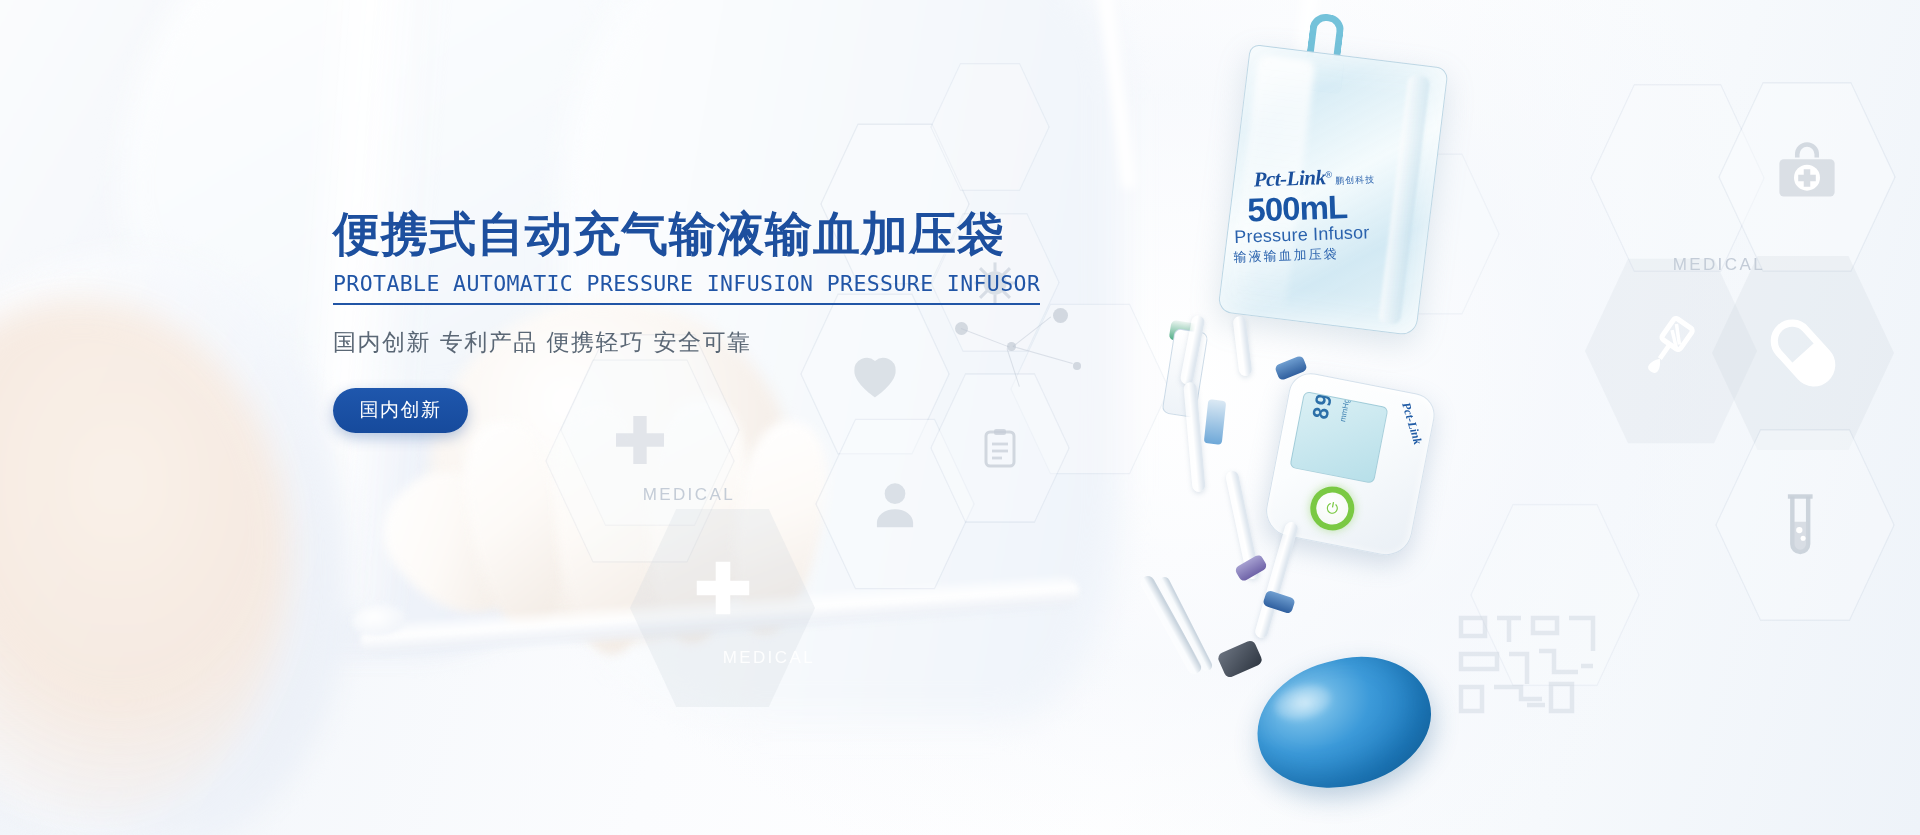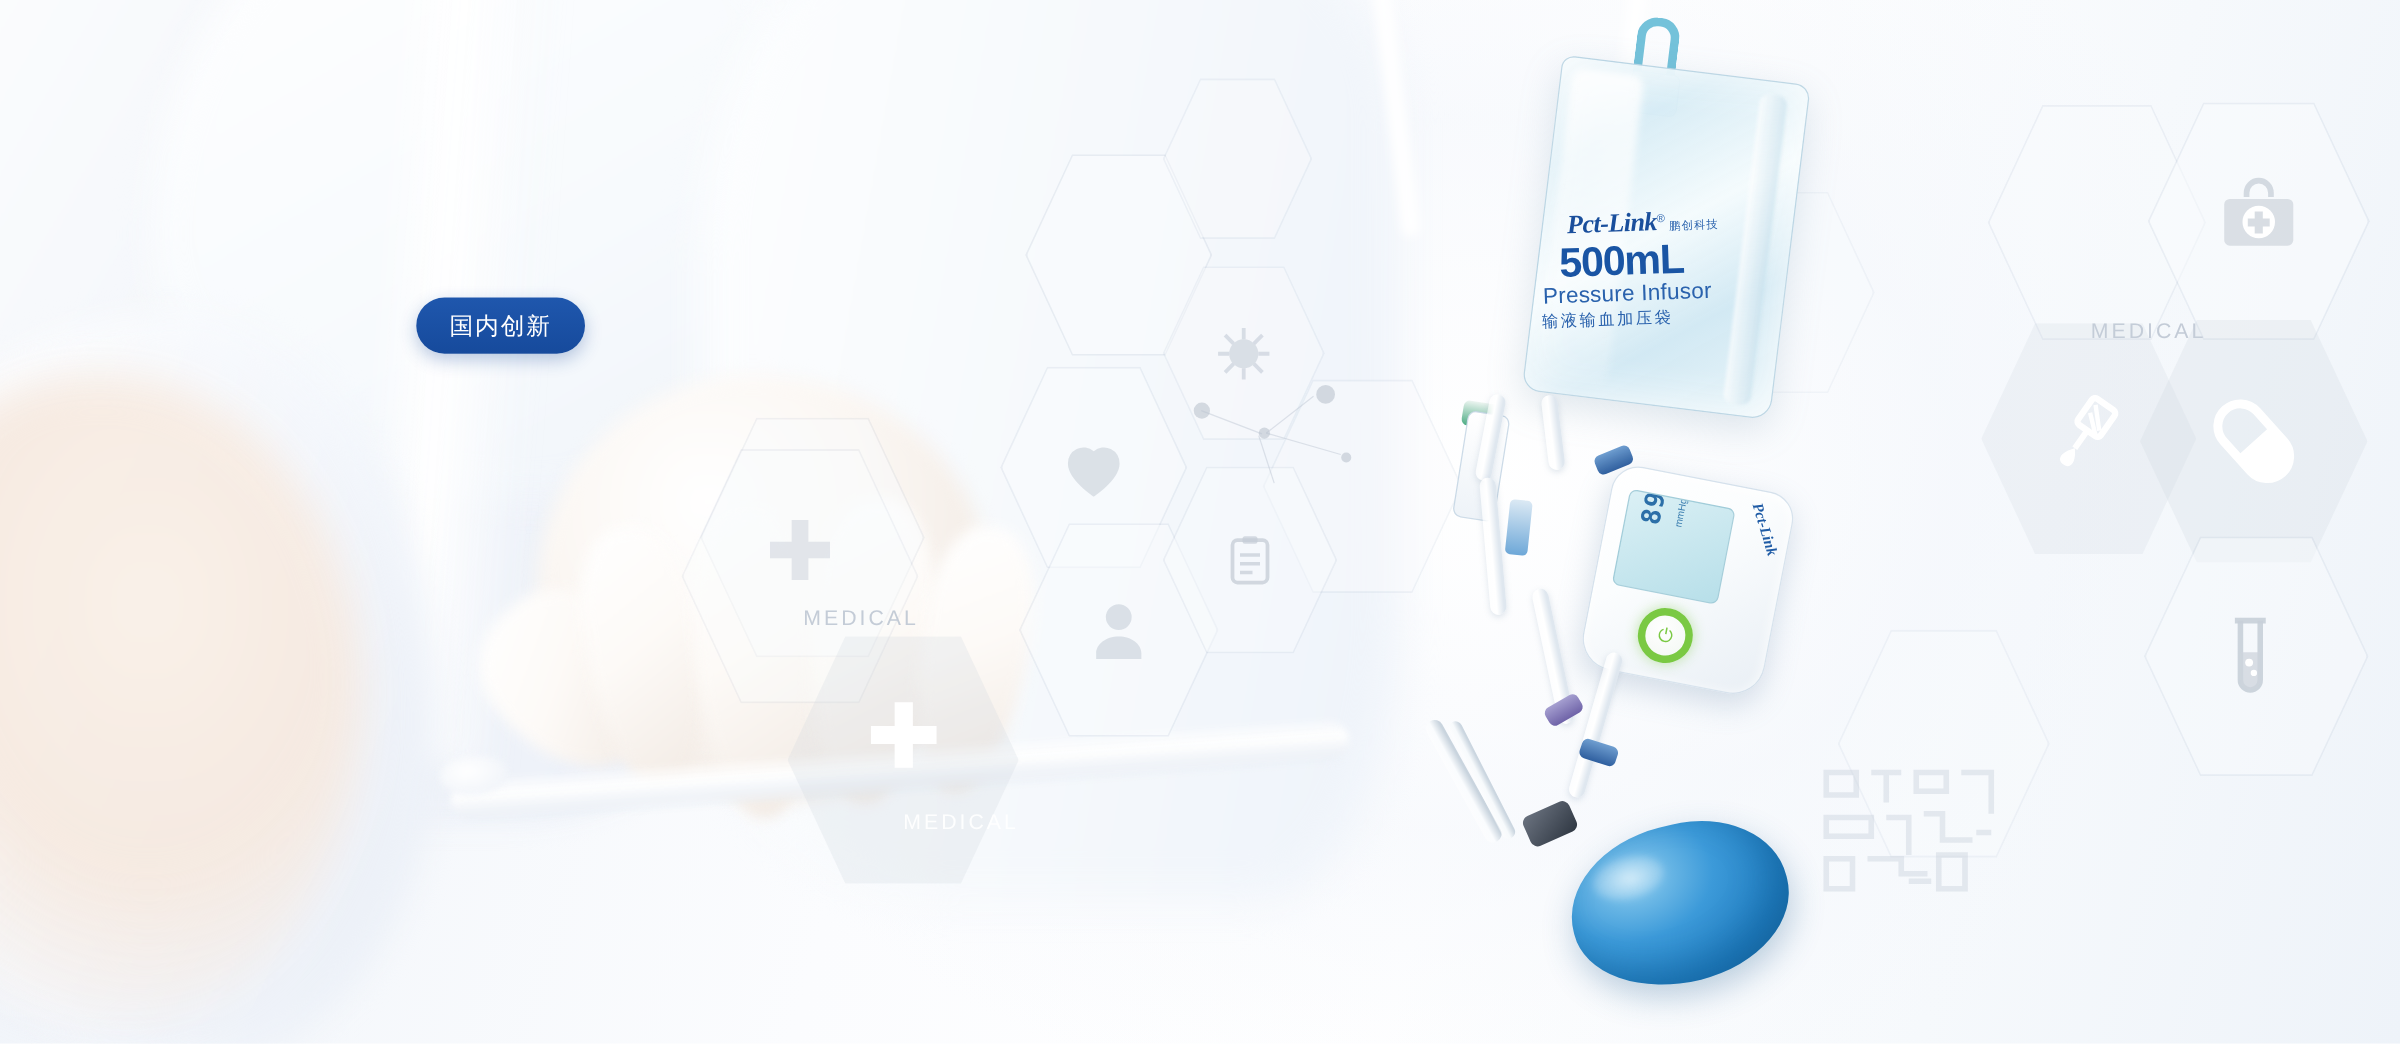--- a/index.html
+++ b/index.html
@@ -406,16 +406,19 @@
 
     <div class="bulb-tube"></div>
     <div class="bulb-tube2"></div>
     <div class="bulb-valve"></div>
     <div class="bulb">
       <div class="bulb-hi"></div>
     </div>
   </div>
 
   <div class="copy">
+    <h1 class="title-cn">便携式自动充气输液输血加压袋</h1>
+    <div class="title-en">PROTABLE AUTOMATIC PRESSURE INFUSION PRESSURE INFUSOR</div>
+    <div class="tagline">国内创新  专利产品  便携轻巧  安全可靠</div>
     <button class="cta">国内创新</button>
   </div>
 
 </div>
 
 </body></html>

